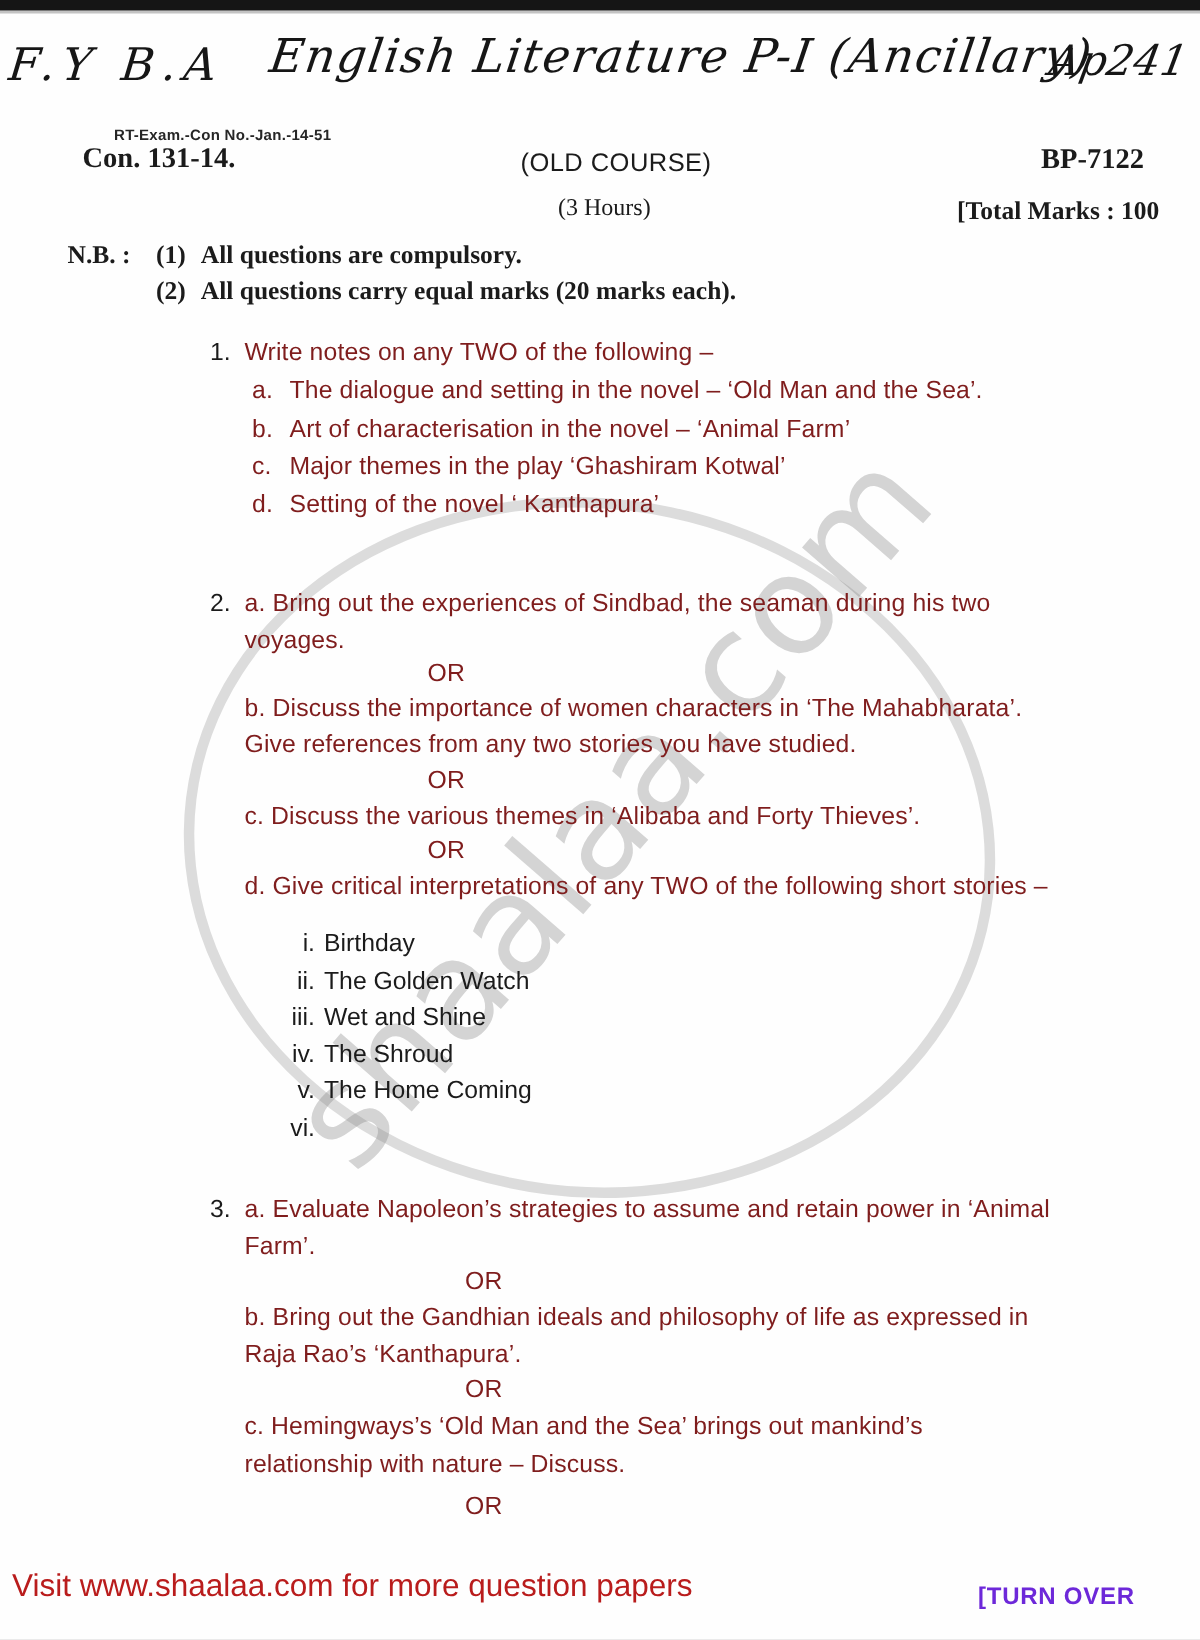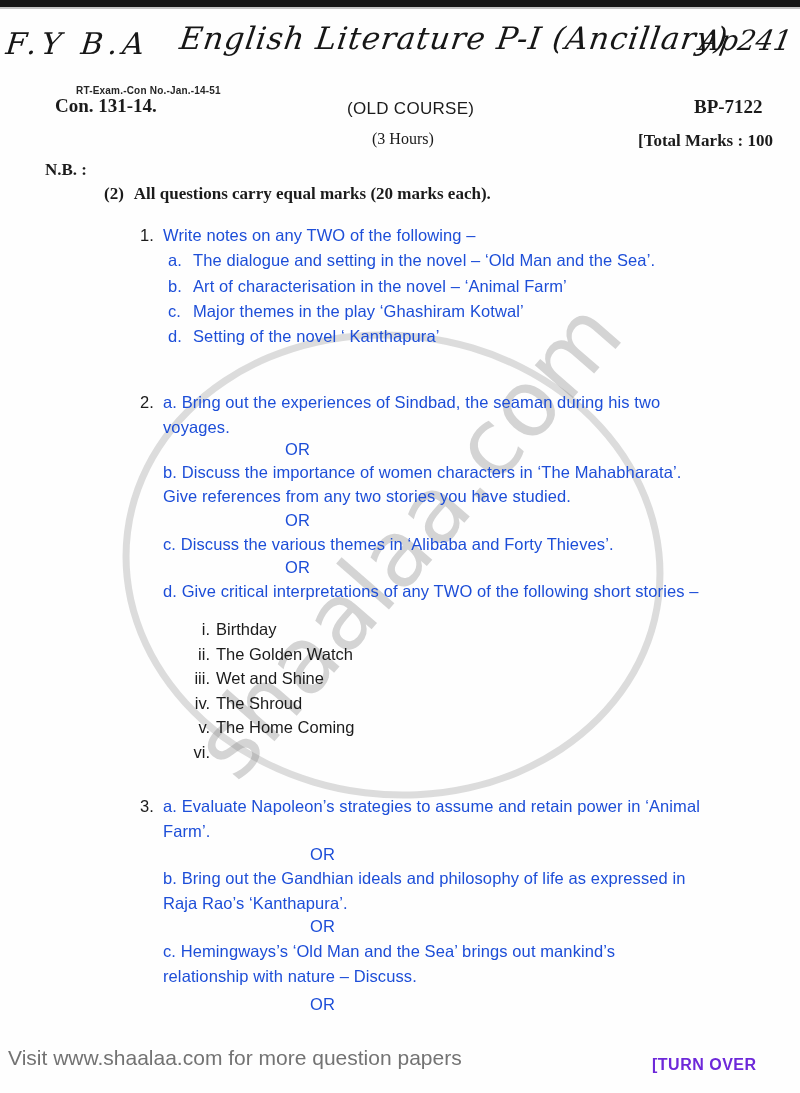--- a/index.html
+++ b/index.html
@@ -40,28 +40,28 @@
   .hours{position:absolute;left:372px;top:130px;font-size:16px;font-family:"Liberation Serif",serif;}
   .marks{position:absolute;left:638px;top:131px;font-size:17px;}
 
   .nb-label{position:absolute;left:45px;top:160px;font-size:17px;}
   .nb-item{position:absolute;font-size:17px;font-family:"Liberation Serif",serif;font-weight:bold;white-space:nowrap;}
   .nb-item .num{margin-right:10px;}
   #nb1{left:104px;top:160px;}
   #nb2{left:104px;top:184px;}
 
   .qnum{position:absolute;font-size:16.5px;white-space:nowrap;}
-  .qline{position:absolute;font-size:16.5px;letter-spacing:0.1px;white-space:nowrap;color:#1d4ed8;}
+  .qline{position:absolute;font-size:16.5px;letter-spacing:0.1px;white-space:nowrap;color:#7f1d1d;}
   .q1item .ilabel{display:inline-block;min-width:25px;}
 
   .stories{position:absolute;left:183px;top:617px;}
   .story{display:flex;line-height:24.6px;font-size:16.5px;}
   .slabel{width:27px;text-align:right;margin-right:6px;}
 
-  .footer-left{position:absolute;left:8px;top:1046px;font-size:21px;color:#737373;}
+  .footer-left{position:absolute;left:8px;top:1046px;font-size:21px;color:#b91c1c;}
   .footer-right{position:absolute;left:652px;top:1056px;font-size:16px;font-weight:bold;letter-spacing:0.5px;color:#6d28d9;}
 </style>
 </head>
 <body>
 
 <div class="page">
 
   <div class="top-bar"></div>
 
   <div class="wm-circle"></div>
@@ -74,20 +74,21 @@
     <span class="hw hw-right">Ap241</span>
 
     <div class="ref">RT-Exam.-Con No.-Jan.-14-51</div>
     <div class="con serifb">Con. 131-14.</div>
     <div class="course">(OLD COURSE)</div>
     <div class="code serifb">BP-7122</div>
     <div class="hours">(3 Hours)</div>
     <div class="marks serifb">[Total Marks : 100</div>
 
     <div class="nb-label serifb">N.B. :</div>
+    <div class="nb-item" id="nb1"><span class="num">(1)</span><span>All questions are compulsory.</span></div>
     <div class="nb-item" id="nb2"><span class="num">(2)</span><span>All questions carry equal marks (20 marks each).</span></div>
 
     <div class="qnum" style="left:140px;top:226px">1.</div>
     <div class="qline" style="left:163px;top:226px">Write notes on any TWO of the following –</div>
     <div class="qline q1item" style="left:168px;top:251px"><span class="ilabel">a.</span><span>The dialogue and setting in the novel – ‘Old Man and the Sea’.</span></div>
     <div class="qline q1item" style="left:168px;top:277px"><span class="ilabel">b.</span><span>Art of characterisation in the novel – ‘Animal Farm’</span></div>
     <div class="qline q1item" style="left:168px;top:302px"><span class="ilabel">c.</span><span>Major themes in the play ‘Ghashiram Kotwal’</span></div>
     <div class="qline q1item" style="left:168px;top:327px"><span class="ilabel">d.</span><span>Setting of the novel ‘ Kanthapura’</span></div>
 
     <div class="qnum" style="left:140px;top:393px">2.</div>

